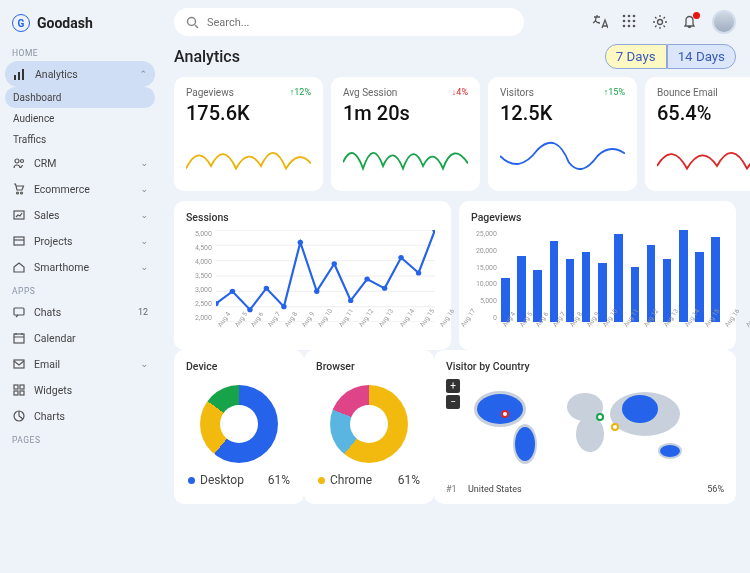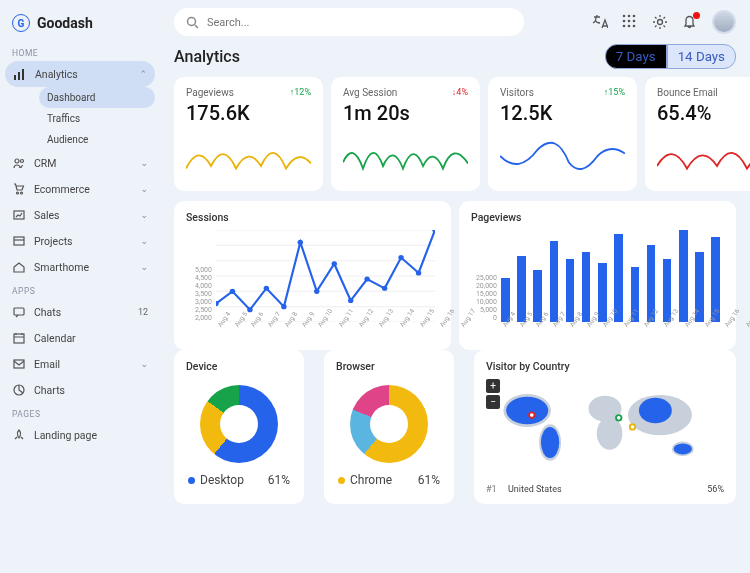--- a/index.html
+++ b/index.html
@@ -6,55 +6,55 @@
 body{background:#eef2f9;width:750px;height:573px;overflow:hidden;display:flex}
 .sidebar{width:160px;background:#eef2f9;padding:8px 0;font-size:10.5px;color:#555;overflow-y:auto}
 .logo{display:flex;align-items:center;padding:6px 12px 10px;font-weight:700;font-size:14px;color:#222}
 .logo-badge{width:18px;height:18px;border-radius:50%;border:1.5px solid #2563eb;color:#2563eb;display:flex;align-items:center;justify-content:center;font-size:10px;margin-right:7px}
 .sec-label{padding:6px 12px 3px;font-size:8.5px;letter-spacing:.5px;color:#8b93a1}
 .nav-item{display:flex;align-items:center;padding:6px 12px;cursor:pointer;color:#444;position:relative}
 .nav-item.active{background:#d0def5;border-radius:14px;margin:0 5px;padding:6px 8px}
 .nav-item .ic{width:14px;height:14px;margin-right:8px;display:flex;align-items:center;justify-content:center;flex-shrink:0}
 .nav-item .chev{margin-left:auto;font-size:9px;color:#888}
 .badge{margin-left:auto;font-size:9px;color:#666}
-.sub{padding-left:34px}
+.sub{}
 .sub .nav-item{padding:5px 8px;font-size:10px;border-radius:12px;margin:0 5px}
 .sub .nav-item.sel{background:#d0def5}
 .main{flex:1;display:flex;flex-direction:column;min-width:0}
 .topbar{display:flex;align-items:center;padding:8px 14px;gap:8px}
 .search{flex:0 0 350px;background:#fff;border-radius:18px;height:28px;display:flex;align-items:center;padding:0 12px;color:#888}
 .search input{border:none;outline:none;font-size:11px;flex:1;background:transparent}
 .topicons{margin-left:auto;display:flex;align-items:center;gap:14px;color:#555}
 .topicons .ic{width:16px;height:16px;cursor:pointer;position:relative}
 .dot{position:absolute;top:-2px;right:-2px;width:7px;height:7px;background:#e11;border-radius:50%}
 .avatar{width:24px;height:24px;border-radius:50%;background:linear-gradient(#cfd8e3,#a0adc0);border:2px solid #d3ddec}
 .content{flex:1;padding:0 14px 14px;overflow-y:auto}
 .page-head{display:flex;align-items:center;margin-bottom:8px}
 .page-head h1{font-size:16px;font-weight:500;color:#222}
 .seg{margin-left:auto;display:flex;font-size:9.5px}
-.seg button{border:1px solid #8fa8d9;background:#000000;padding:4px 10px;color:#3b5bbd;cursor:pointer}
+.seg button{border:1px solid #8fa8d9;background:#fef9c3;padding:4px 10px;color:#3b5bbd;cursor:pointer}
 .seg button:first-child{border-radius:12px 0 0 12px}
 .seg button:last-child{border-radius:0 12px 12px 0;background:#dbe6fb}
 .grid4{display:grid;grid-template-columns:repeat(4,1fr);gap:8px;margin-bottom:10px}
 .card{background:#fff;border-radius:10px;padding:10px 12px}
 .kpi .lbl{font-size:10px;color:#666;display:flex}
 .kpi .delta{margin-left:auto;font-size:9px}
 .up{color:#16a34a}.down{color:#dc2626}
 .kpi .val{font-size:20px;font-weight:500;color:#111;margin-top:3px}
 .spark{height:50px;margin-top:6px}
 .grid2{display:grid;grid-template-columns:1fr 1fr;gap:8px;}
 .card h3{font-size:10.5px;font-weight:500;color:#333;margin-bottom:6px}
 .chart{height:110px;position:relative}
-.axis-y{position:absolute;left:0;top:0;bottom:18px;width:26px;display:flex;flex-direction:column;justify-content:flex-end;font-size:7px;color:#999;text-align:right}
+.axis-y{position:absolute;left:0;top:0;bottom:18px;width:26px;display:flex;flex-direction:column;justify-content:space-between;font-size:7px;color:#999;text-align:right}
 .axis-x{position:absolute;left:30px;right:0;bottom:0;height:16px;display:flex;justify-content:space-between;font-size:6.5px;color:#999}
 .axis-x span{transform:rotate(-55deg);transform-origin:left top;white-space:nowrap}
 .plot{position:absolute;left:30px;right:4px;top:0;bottom:18px}
 .bars{display:flex;align-items:flex-end;height:100%;gap:3.5%}
 .bars div{flex:1;background:#2563eb}
-.grid3{display:grid;grid-template-columns:130px 130px 1fr;gap:20px}
+.grid3{display:grid;grid-template-columns:130px 130px 1fr;gap:0}
 .donut-wrap{display:flex;justify-content:center;padding:6px 0 10px}
 .donut{width:78px;height:78px;border-radius:50%;position:relative}
 .donut::after{content:"";position:absolute;inset:20px;background:#fff;border-radius:50%}
 .legend{display:flex;align-items:center;font-size:12px;color:#444;justify-content:space-between;padding:0 2px}
 .legend .sw{width:7px;height:7px;border-radius:50%;margin-right:5px}
 .legend-l{display:flex;align-items:center}
 .map-ctrl{position:absolute;display:flex;flex-direction:column;gap:2px}
 .map-ctrl button{width:14px;height:14px;background:#333;color:#fff;border:none;border-radius:2px;font-size:10px;line-height:1;cursor:pointer}
 .map{height:95px;position:relative;margin-bottom:10px}
 .maprow{display:flex;font-size:9px;color:#444}
@@ -80,24 +80,24 @@
         </svg>
       </span>
     <span>Analytics</span>
     <span class="chev">⌃</span>
   </div>
   <div class="sub">
     <div class="nav-item sel">
         <span>Dashboard</span>
       </div>
     <div class="nav-item">
+        <span>Audience</span>
+      </div>
+    <div class="nav-item">
         <span>Traffics</span>
-      </div>
-    <div class="nav-item">
-        <span>Audience</span>
       </div>
   </div>
   <div class="nav-item">
       <span class="ic">
         <svg width="12" height="12" viewBox="0 0 12 12" fill="none" stroke="#555" stroke-width="1.2">
           <circle cx="4" cy="4" r="2"></circle>
           <circle cx="9" cy="4" r="1.5"></circle>
           <path d="M1 11c0-2 1.5-3 3-3s3 1 3 3M8 11c0-1.5 1-2.5 2-2.5"></path>
         </svg>
       </span>
@@ -171,36 +171,39 @@
           <rect x="1" y="2" width="10" height="8"></rect>
           <path d="M1 3l5 4 5-4"></path>
         </svg>
       </span>
       <span>Email</span>
       <span class="chev">⌄</span>
     </div>
   <div class="nav-item">
       <span class="ic">
         <svg width="12" height="12" viewBox="0 0 12 12" fill="none" stroke="#555" stroke-width="1.2">
+          <rect x="1" y="1" width="4" height="4"></rect>
+          <rect x="7" y="1" width="4" height="4"></rect>
+          <rect x="1" y="7" width="4" height="4"></rect>
+          <rect x="7" y="7" width="4" height="4"></rect>
+        </svg>
+      </span>
+      <span>Widgets</span>
+    </div>
+  <div class="nav-item">
+      <span class="ic">
+        <svg width="12" height="12" viewBox="0 0 12 12" fill="none" stroke="#555" stroke-width="1.2">
           <circle cx="6" cy="6" r="5"></circle>
           <path d="M6 1v5l4 3"></path>
         </svg>
       </span>
       <span>Charts</span>
     </div>
 
   <div class="sec-label">PAGES</div>
-  <div class="nav-item">
-      <span class="ic">
-        <svg width="12" height="12" viewBox="0 0 12 12" fill="none" stroke="#555" stroke-width="1.2">
-          <path d="M6 1c2 2 2 5 0 8-2-3-2-6 0-8zM4 8l-2 2M8 8l2 2"></path>
-        </svg>
-      </span>
-      <span>Landing page</span>
-    </div>
 </div>
 
 <div class="main">
   <div class="topbar">
     <div class="search">
       <svg width="13" height="13" viewBox="0 0 13 13" fill="none" stroke="#888" stroke-width="1.5">
           <circle cx="5.5" cy="5.5" r="4"></circle>
           <path d="M9 9l3 3"></path>
         </svg>
       <input style="margin-left: 8px;" placeholder="Search...">

